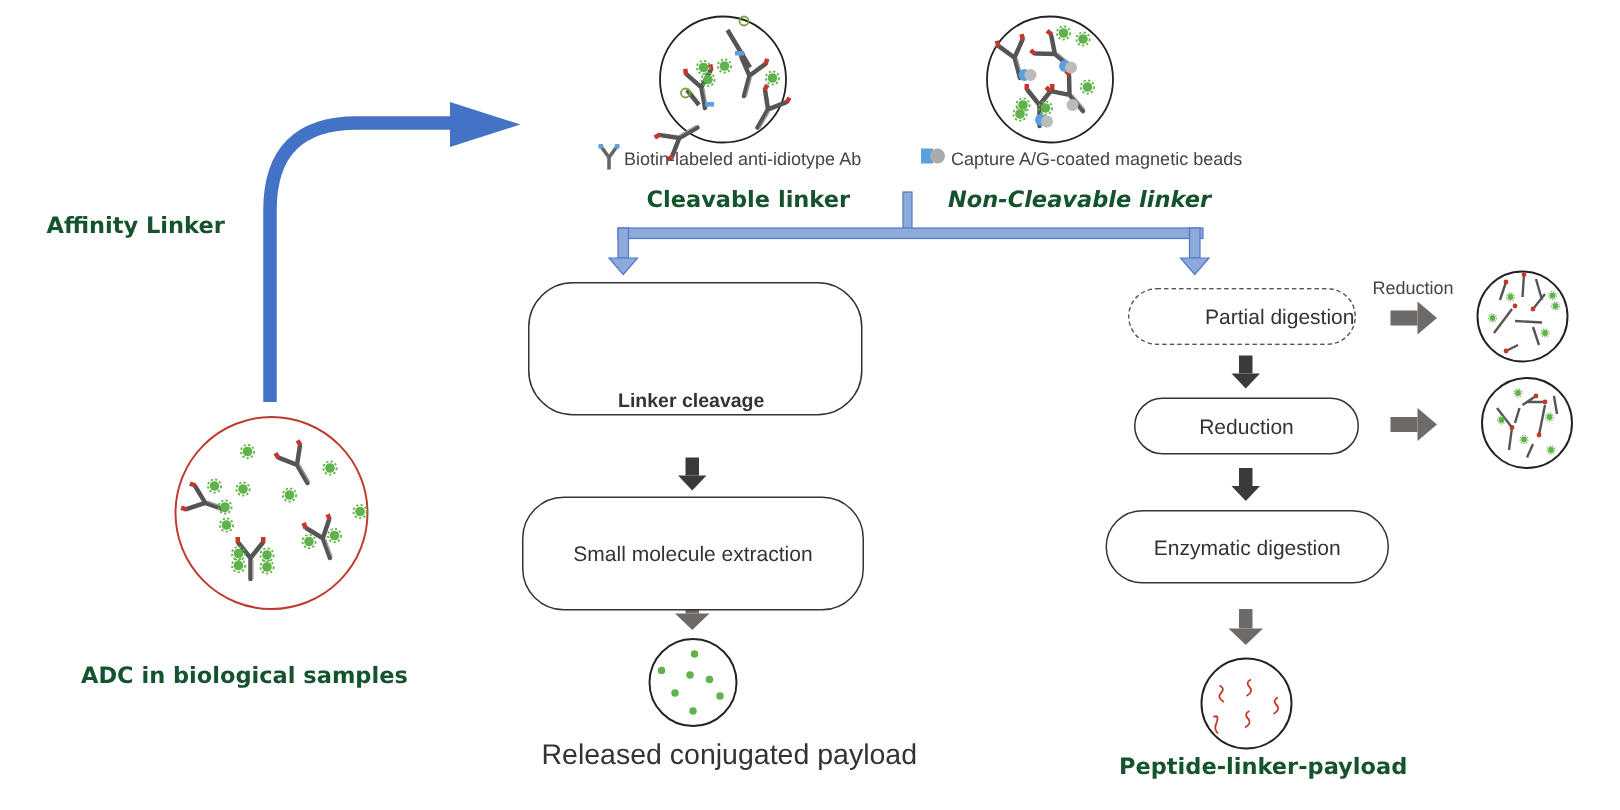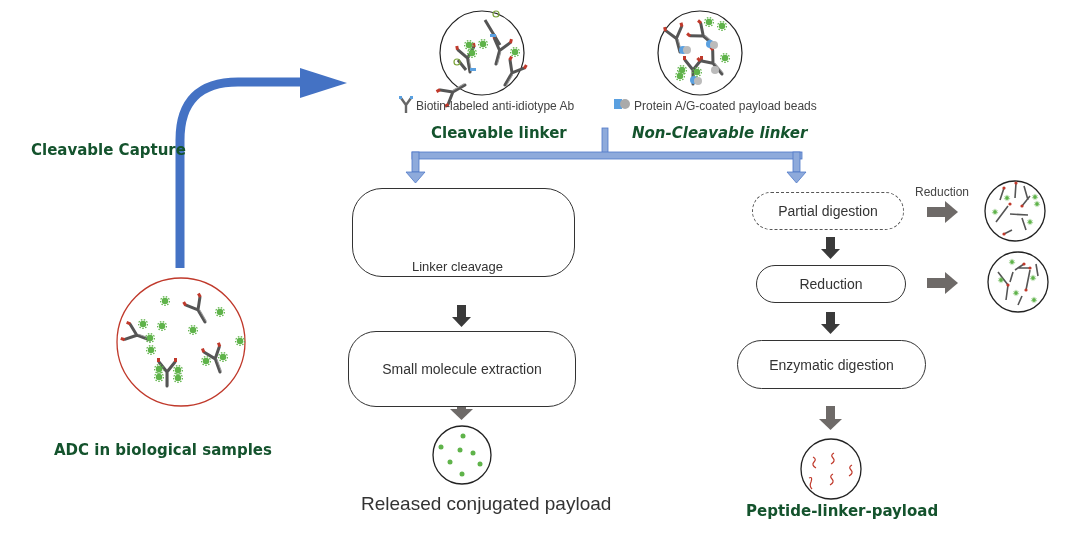--- a/index.html
+++ b/index.html
@@ -3,21 +3,21 @@
 <meta charset="utf-8">
 <style>
   html, body { margin: 0; padding: 0; background: #ffffff; }
   body { width: 1080px; height: 540px; position: relative; overflow: hidden; font-family: "Liberation Sans", sans-serif; color: #222; }
   .abs { position: absolute; }
   .bold { font-family: "DejaVu Sans", sans-serif; font-weight: bold; color: #14532d; }
   .label { font-size: 15px; white-space: nowrap; }
   .proc-text { font-size: 14px; color: #333; white-space: nowrap; }
   .small-text { font-size: 12px; color: #444; white-space: nowrap; }
   .pill { position: absolute; border: 1.2px solid #333; border-radius: 26px; box-sizing: border-box; display: flex; align-items: center; justify-content: center; background: #fff; }
-  .pill.dashed { border: 1.6px dashed #555; }
+  .pill.dashed { border: 1.6px dashed #555; justify-content: flex-end; }
   svg { position: absolute; left: 0; top: 0; }
 </style>
 </head>
 <body>
 
 <svg width="1080" height="540" viewBox="0 0 1080 540">
   <defs>
     <g id="ab">
       <path d="M0,0 L0,-14 M0,-14 L-8,-24 M0,-14 L8,-24" stroke="#555" stroke-width="3" fill="none" stroke-linecap="round"></path>
       <path d="M1.5,0 L1.5,-13" stroke="#999" stroke-width="1" fill="none"></path>
@@ -210,30 +210,30 @@
   <g>
     <circle cx="831" cy="469" r="30" fill="#fff" stroke="#222" stroke-width="1.3"></circle>
     <path d="M813,457 q4,2 1,5 q-3,3 2,6" stroke="#c0392b" stroke-width="1.2" fill="none"></path>
     <path d="M834,453 q-4,2 -1,5 q3,3 -2,6" stroke="#c0392b" stroke-width="1.2" fill="none"></path>
     <path d="M852,465 q-4,2 -1,5 q3,3 -2,6" stroke="#c0392b" stroke-width="1.2" fill="none"></path>
     <path d="M809,478 q4,-2 2,4 q-2,4 1,7" stroke="#c0392b" stroke-width="1.2" fill="none"></path>
     <path d="M833,474 q-4,2 -1,5 q3,3 -2,6" stroke="#c0392b" stroke-width="1.2" fill="none"></path>
   </g>
 </svg>
 
-<div class="abs bold label" style="left:31px; top:141px;">Cleavable Capture</div>
+<div class="abs bold label" style="left:31px; top:141px;">Affinity Linker</div>
 <div class="abs bold label" style="left:54px; top:441px;">ADC in biological samples</div>
 
 <div class="abs small-text" style="left:416px; top:99px;">Biotin-labeled anti-idiotype Ab</div>
-<div class="abs small-text" style="left:634px; top:99px;">Protein A/G-coated payload beads</div>
+<div class="abs small-text" style="left:634px; top:99px;">Capture A/G-coated magnetic beads</div>
 <div class="abs bold label" style="left:431px; top:124px;">Cleavable linker</div>
 <div class="abs bold label" style="left:632px; top:124px;font-style:italic;">Non-Cleavable linker</div>
 
 <div class="pill" style="left:352px; top:188px; width:223px; height:89px; border-radius:30px;"></div>
-<div class="abs proc-text" style="left:412px; top:259px; font-size:13px;">Linker cleavage</div>
+<div class="abs proc-text" style="left:412px; top:259px; font-size:13px;font-weight:bold;">Linker cleavage</div>
 
 <div class="pill" style="left:348px; top:331px; width:228px; height:76px; border-radius:28px;">
   <span class="proc-text">Small molecule extraction</span>
 </div>
 <div class="abs proc-text" style="left:361px; top:493px; font-size:19px;text-align:right;">Released conjugated payload</div>
 
 <div class="pill dashed" style="left:752px; top:192px; width:152px; height:38px; border-radius:19px;">
   <span class="proc-text">Partial digestion</span>
 </div>
 <div class="abs small-text" style="left:915px; top:185px;">Reduction</div>

